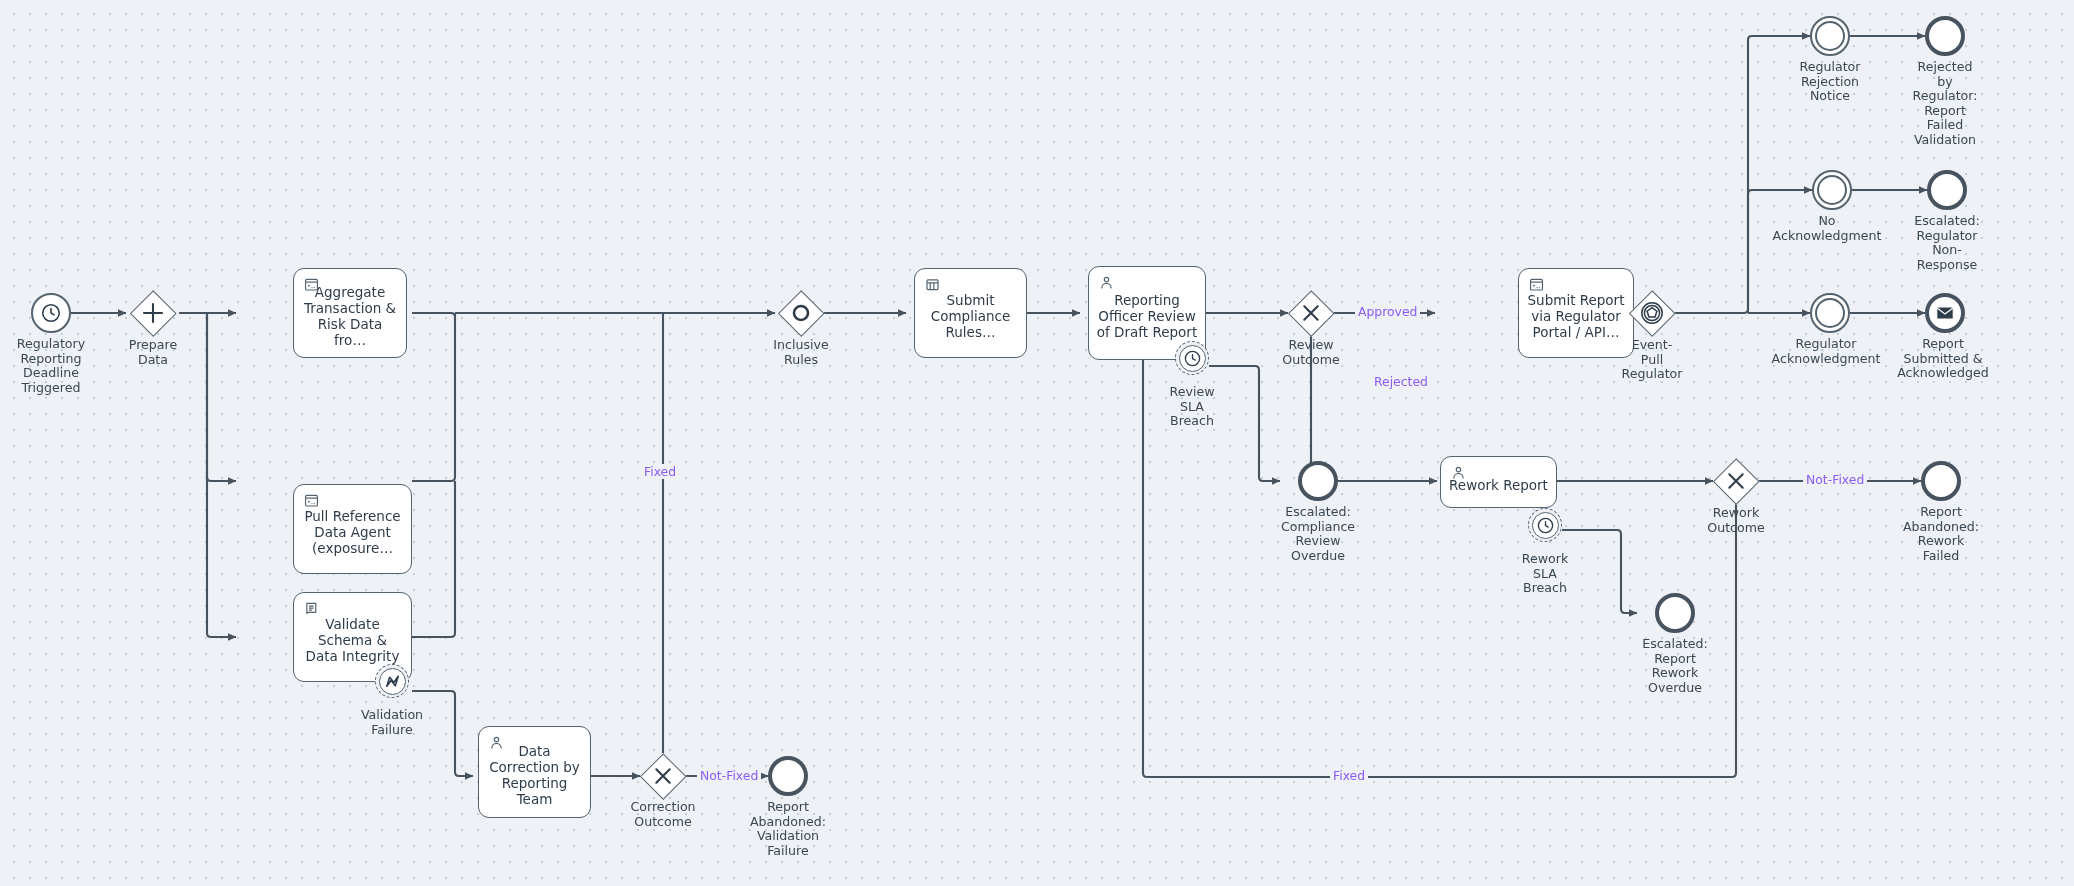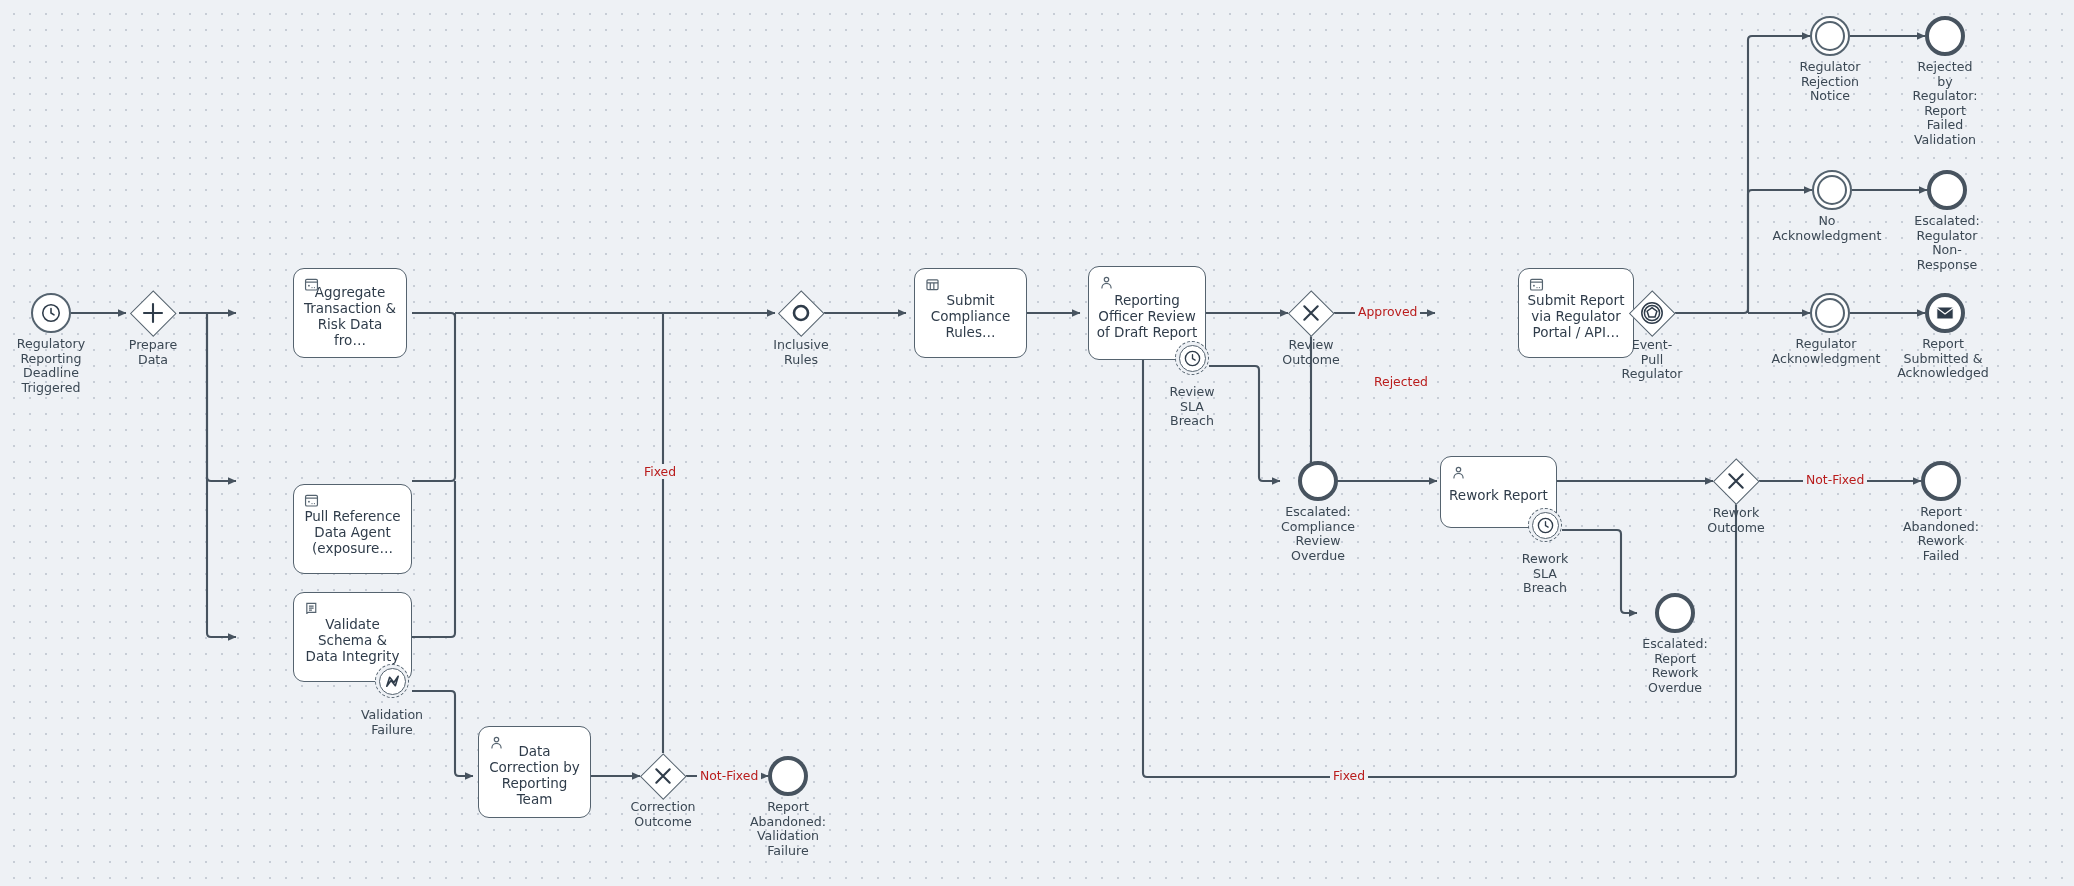--- a/index.html
+++ b/index.html
@@ -54,21 +54,21 @@
      background:#ffffff;border:1.8px solid #55636f;transform:rotate(45deg);box-sizing:border-box;}
   .gw .gicon{position:absolute;left:0;top:0;width:46px;height:46px;
      display:flex;align-items:center;justify-content:center;color:#2f3c4a;}
 
   
   .caption{
     position:absolute;text-align:center;font-size:12.6px;line-height:1.16;
     color:#3b4854;white-space:pre-line;pointer-events:none;
   }
   .edge-label{
-    position:absolute;font-size:12.4px;color:#b91c1c;
+    position:absolute;font-size:12.4px;color:#8b5cf6;
     background:#eef1f5;padding:0 3px;white-space:nowrap;
   }
 </style>
 </head>
 <body>
 
 <div id="canvas">
 
   <svg class="edges" viewBox="0 0 2074 886">
     <defs>
@@ -316,21 +316,21 @@
         <circle cx="15" cy="15" r="10.2"></circle>
           <circle cx="15" cy="15" r="7.6"></circle>
         <path d="M15 9.6 L19.9 13.2 L18.0 19 H12 L10.1 13.2 Z"></path>
       </svg>
     </div>
   </div>
   <div class="caption" style="left:1592px;top:338px;width:120px;">Event-
 Pull
 Regulator</div>
 
-  <div class="node task" style="left:1440px;top:456px;width:117px;height:72px;">
+  <div class="node task" style="left:1440px;top:456px;width:117px;height:52px;">
     <span class="task-icon">
       <svg viewBox="0 0 20 20" fill="none" stroke="#55636f" stroke-width="1.4">
         <circle cx="10" cy="6.5" r="2.6"></circle>
           <path d="M4.6 16.5 a5.4 5.4 0 0 1 10.8 0" stroke-linecap="round"></path>
       </svg>
     </span>
     <span class="tlabel">Rework Report</span>
   </div>
 
   <div class="boundary" style="left:1528px;top:508px;">

